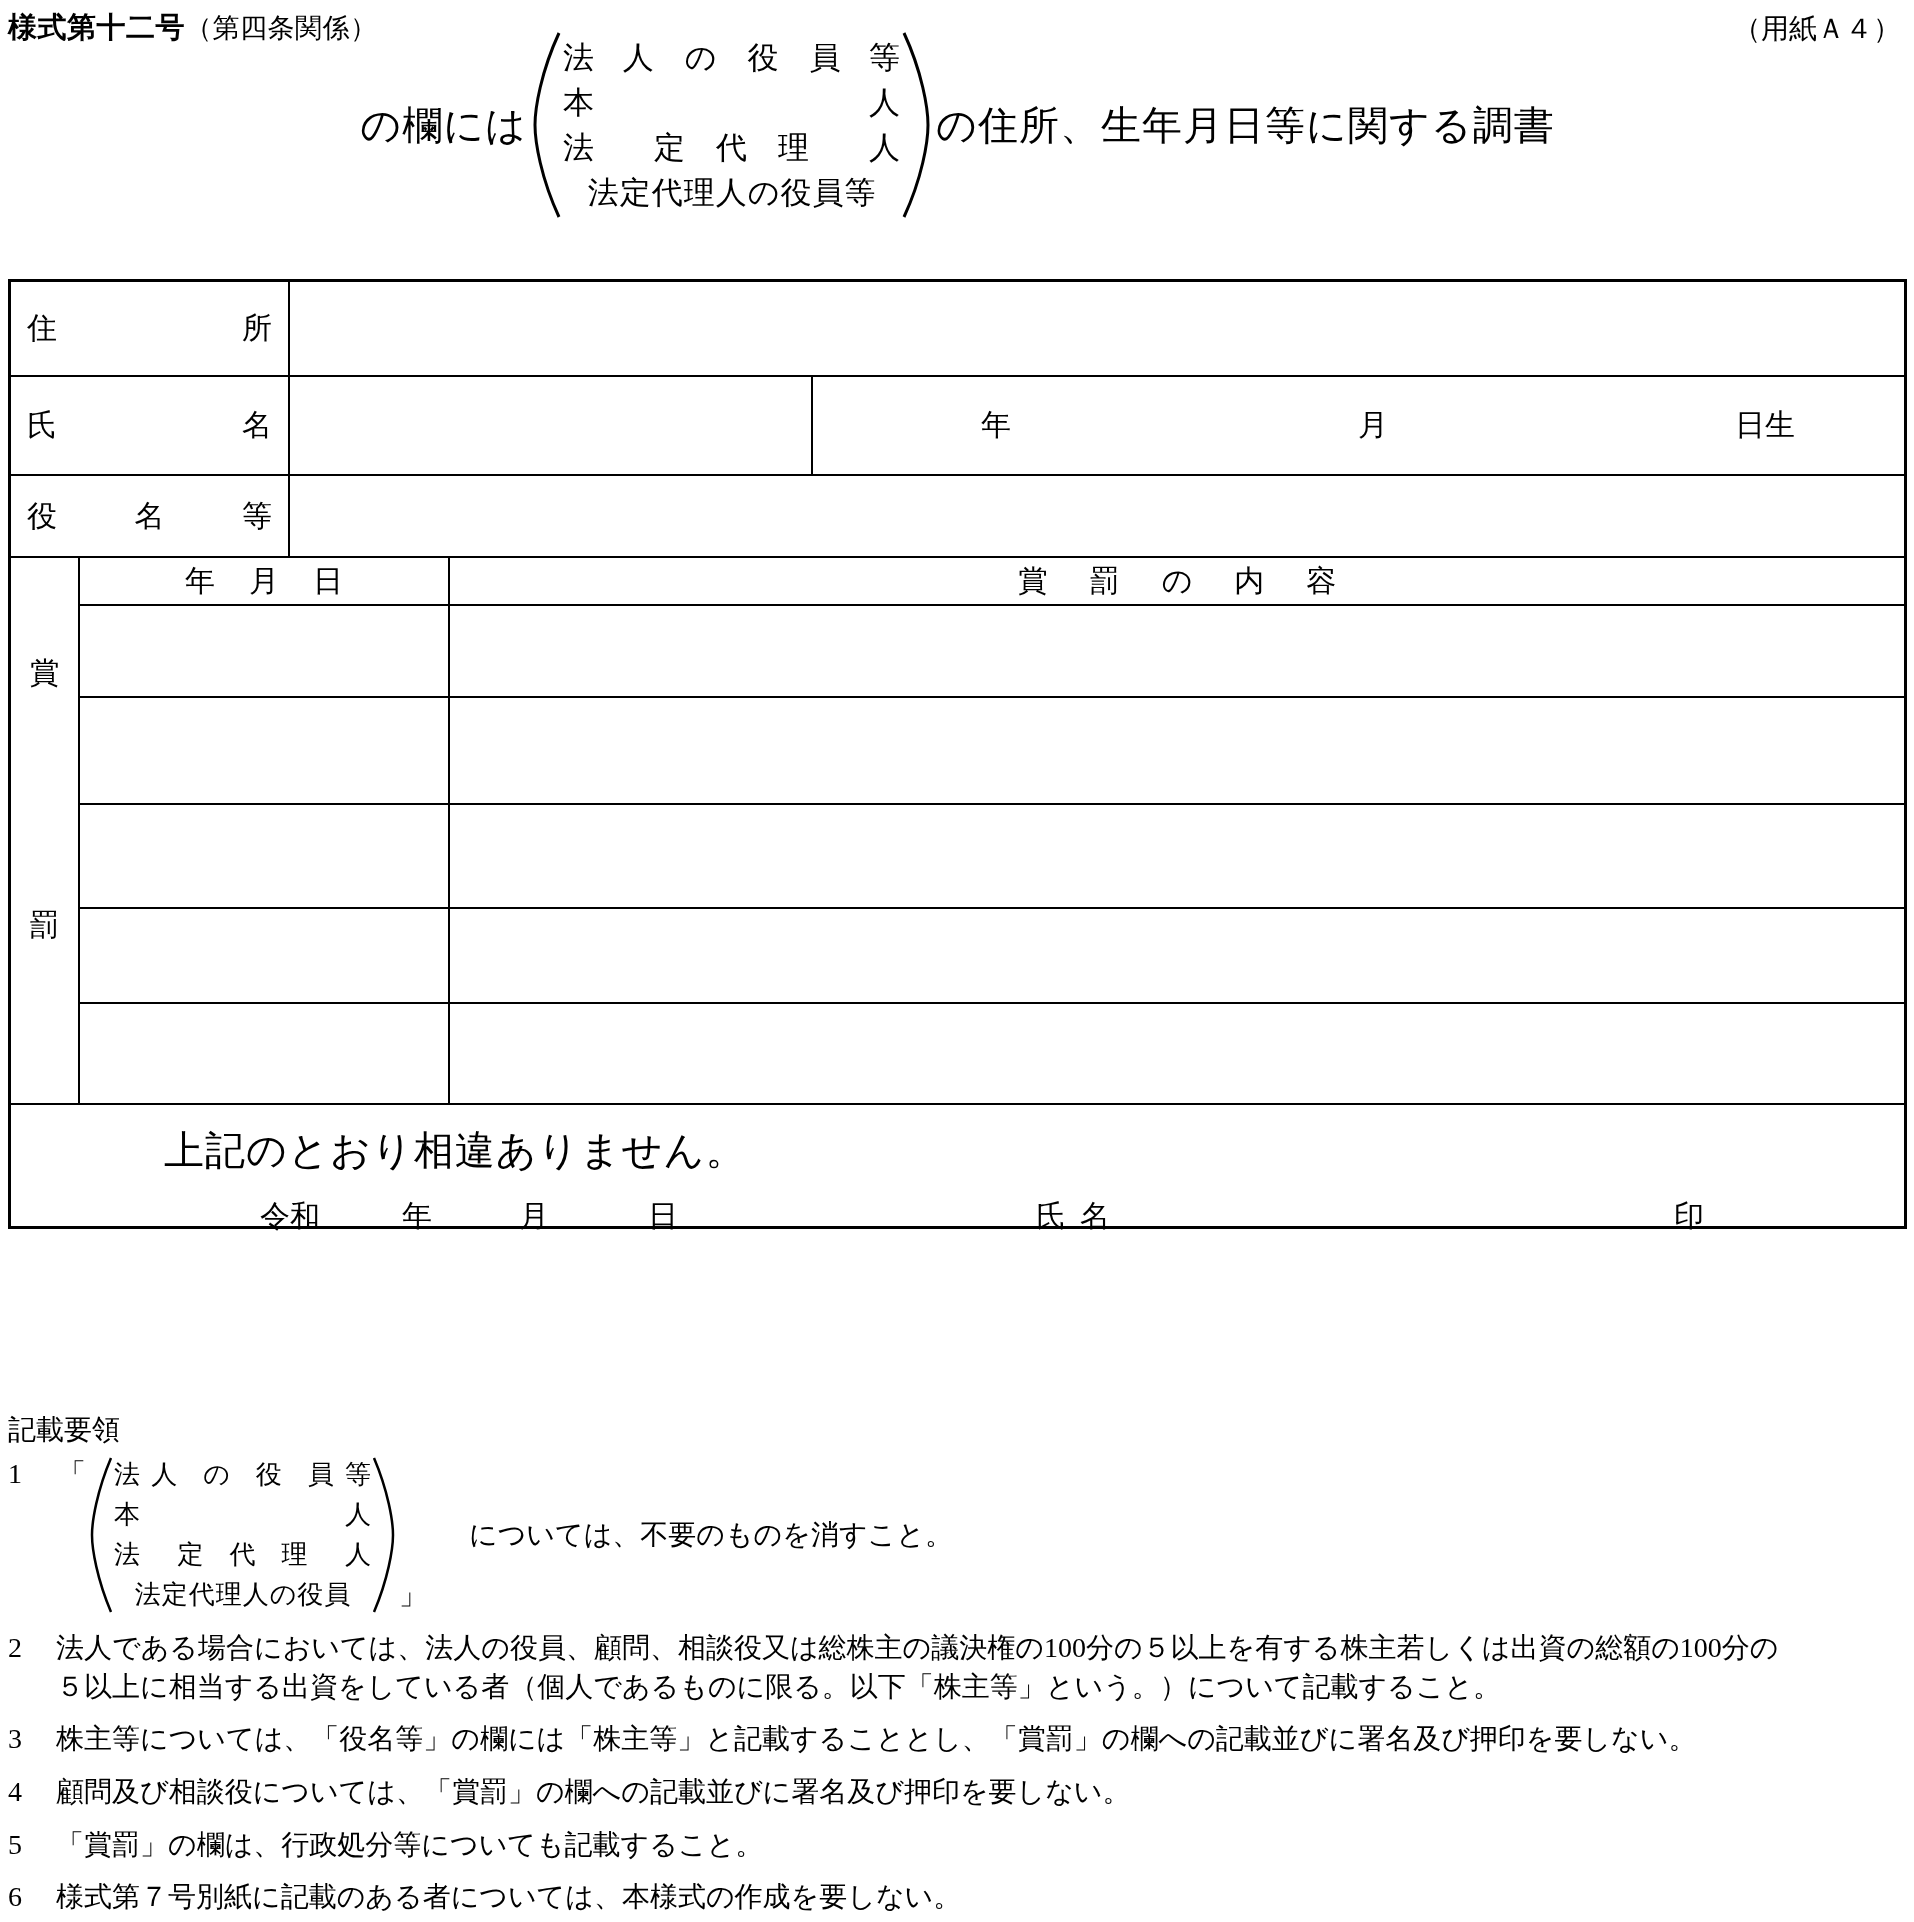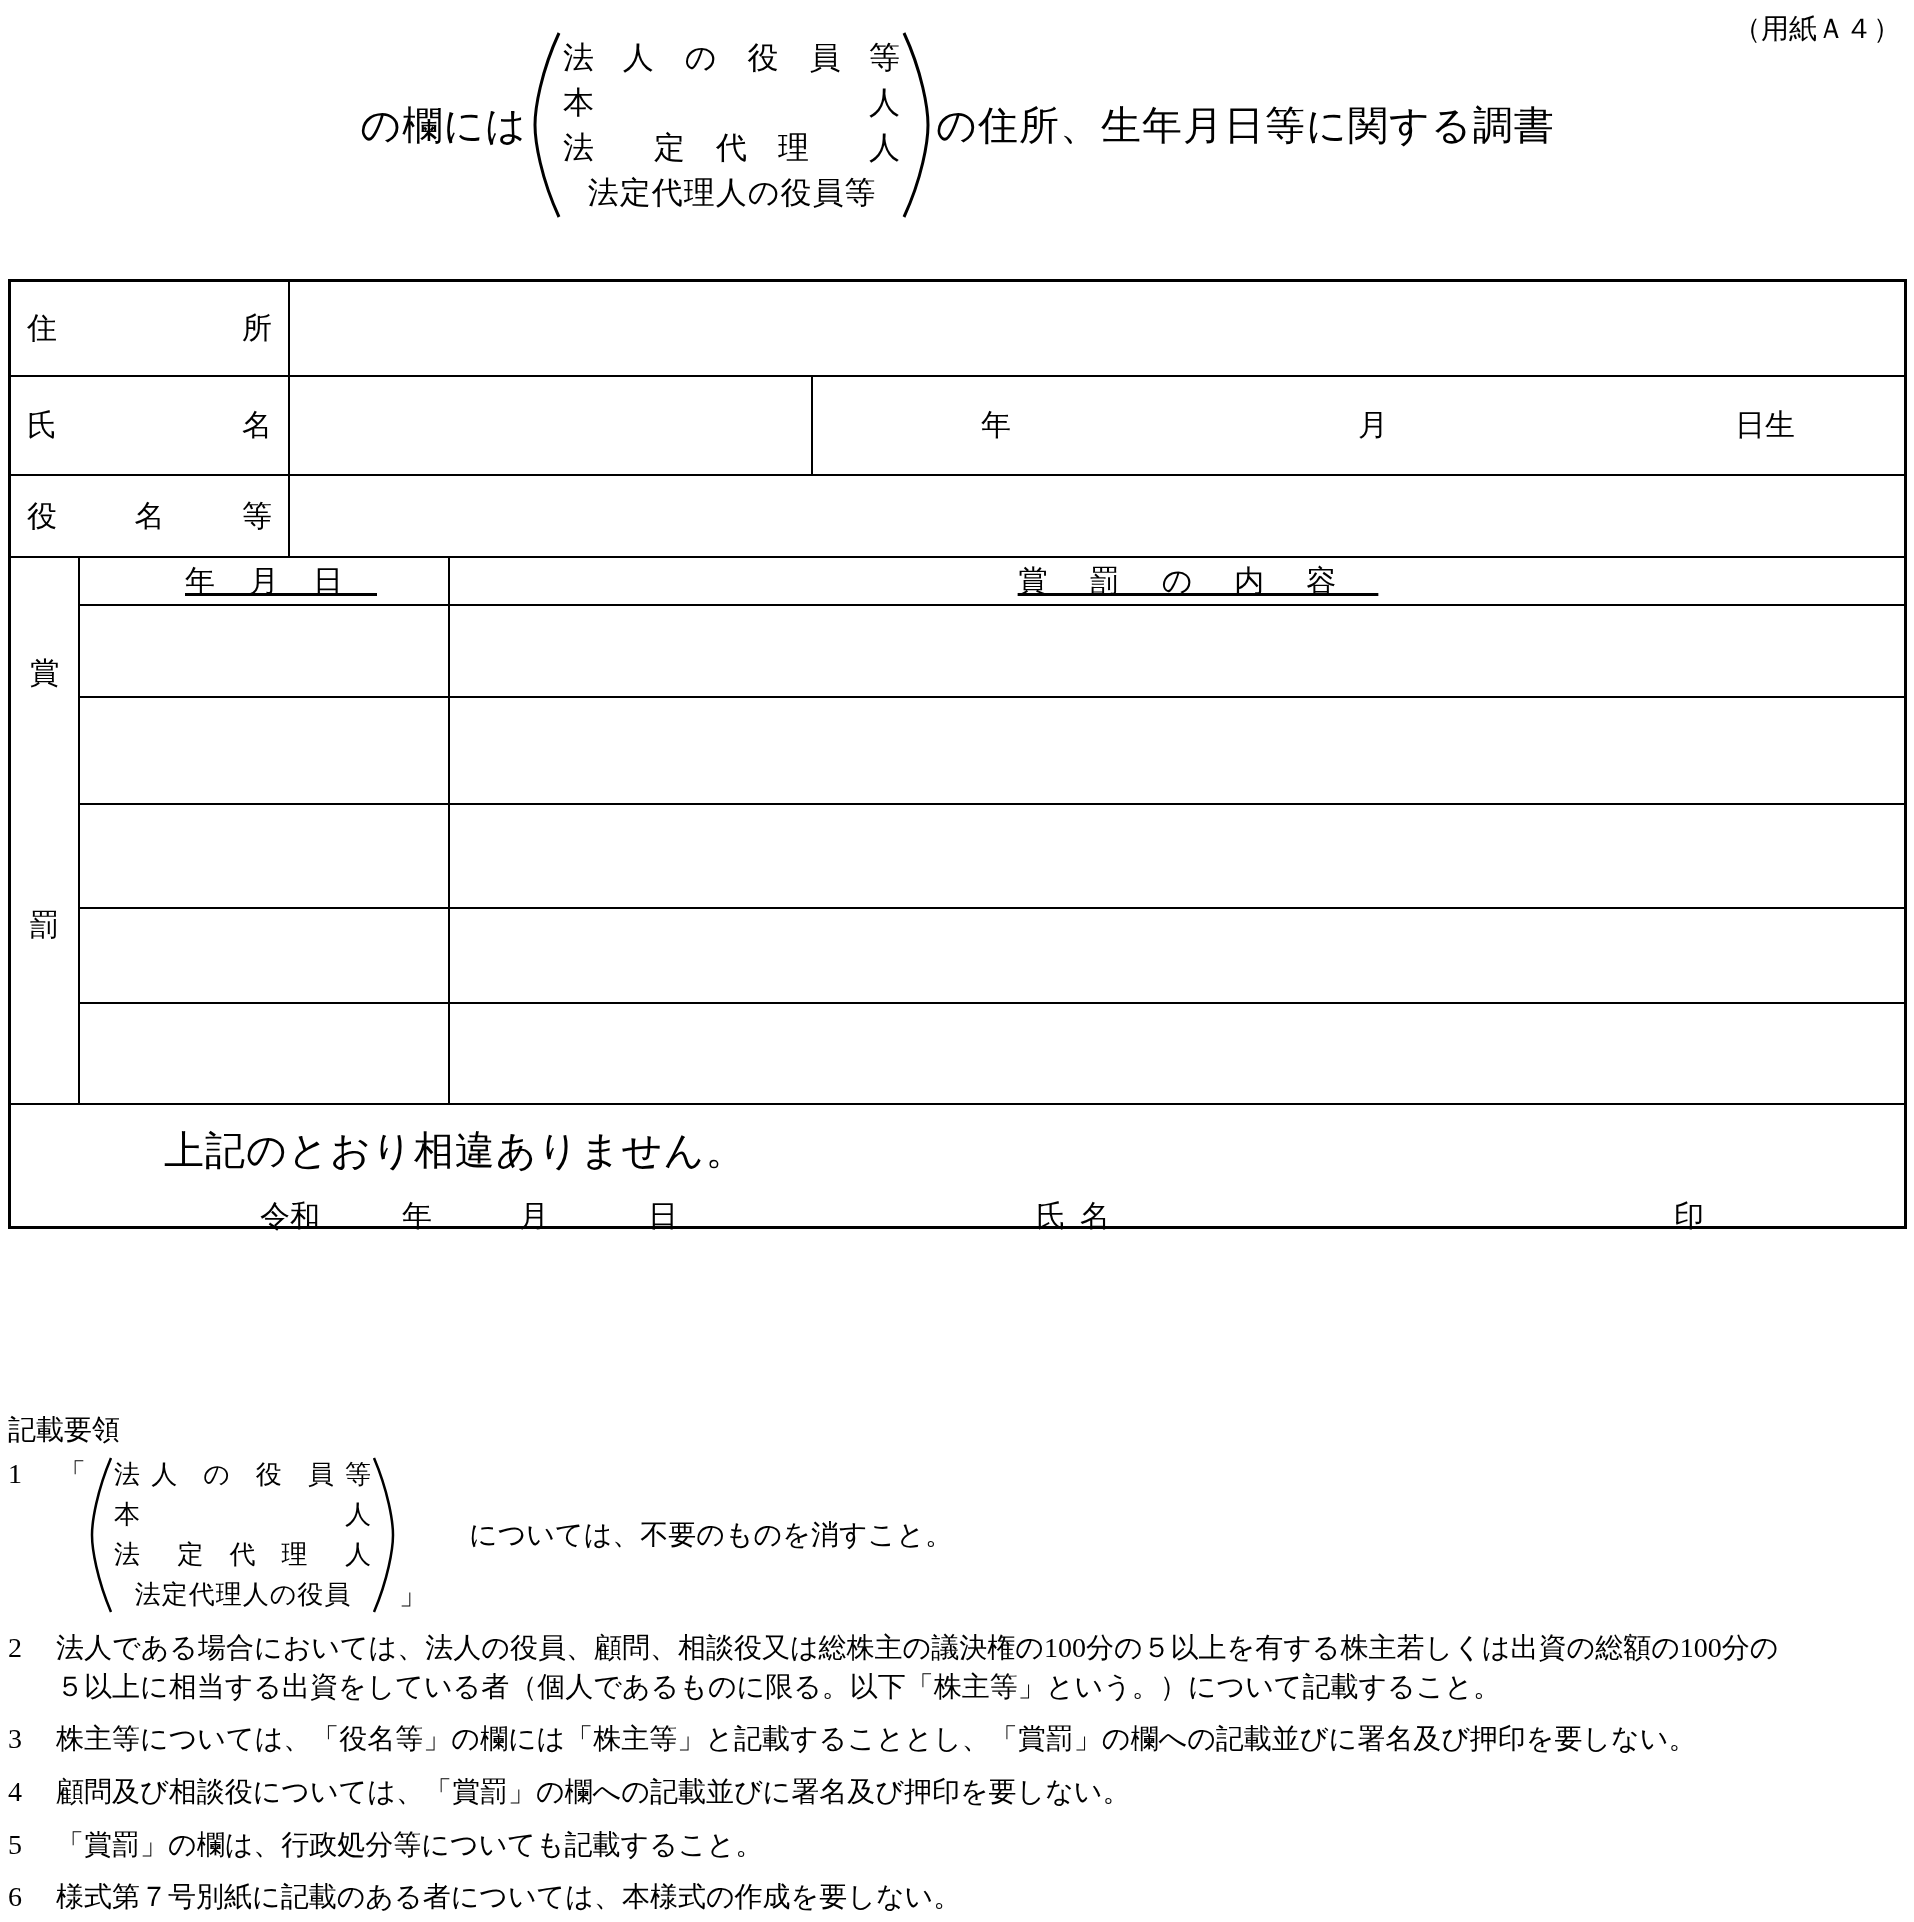--- a/index.html
+++ b/index.html
@@ -162,21 +162,21 @@
   .sb-left .mark {
     position: absolute;
     left: 0;
     width: 100%;
     text-align: center;
     font-size: 30px;
   }
   .sb-left .mark.sho { top: 95px; }
   .sb-left .mark.batsu { top: 347px; }
 
-  .sb-right { flex: 1 1 auto; text-decoration: underline; }
+  .sb-right { flex: 1 1 auto; }
   .sb-row {
     display: flex;
     border-bottom: 2px solid #000;
     box-sizing: border-box;
   }
   .sb-row:last-child { border-bottom: none; }
   .sb-head { height: 48px; }
   .sb-data-tall { height: 92px; }
   .sb-date {
     flex: 0 0 368px;
@@ -293,20 +293,23 @@
     white-space: nowrap;
     font-family: Liberation Serif, serif;
   }
   .note-indent { padding-left: 0px; }
 </style>
 </head>
 <body>
 
 <div id="page">
 
+  <div class="form-no">
+    <span>様式第十二号</span><span class="paren">（第四条関係）</span>
+  </div>
   <div class="paper-size">（用紙Ａ４）</div>
 
   <div class="title-wrap">
     <span class="title-lead">の欄には</span>
     <span class="brace-group">
       <span class="brace">
         <svg viewBox="0 0 34 190" preserveAspectRatio="none" aria-hidden="true">
           <path d="M30 3 C12 42, 6 78, 6 95 C6 112, 12 148, 30 187" fill="none" stroke="#000" stroke-width="3"></path>
         </svg>
       </span>

